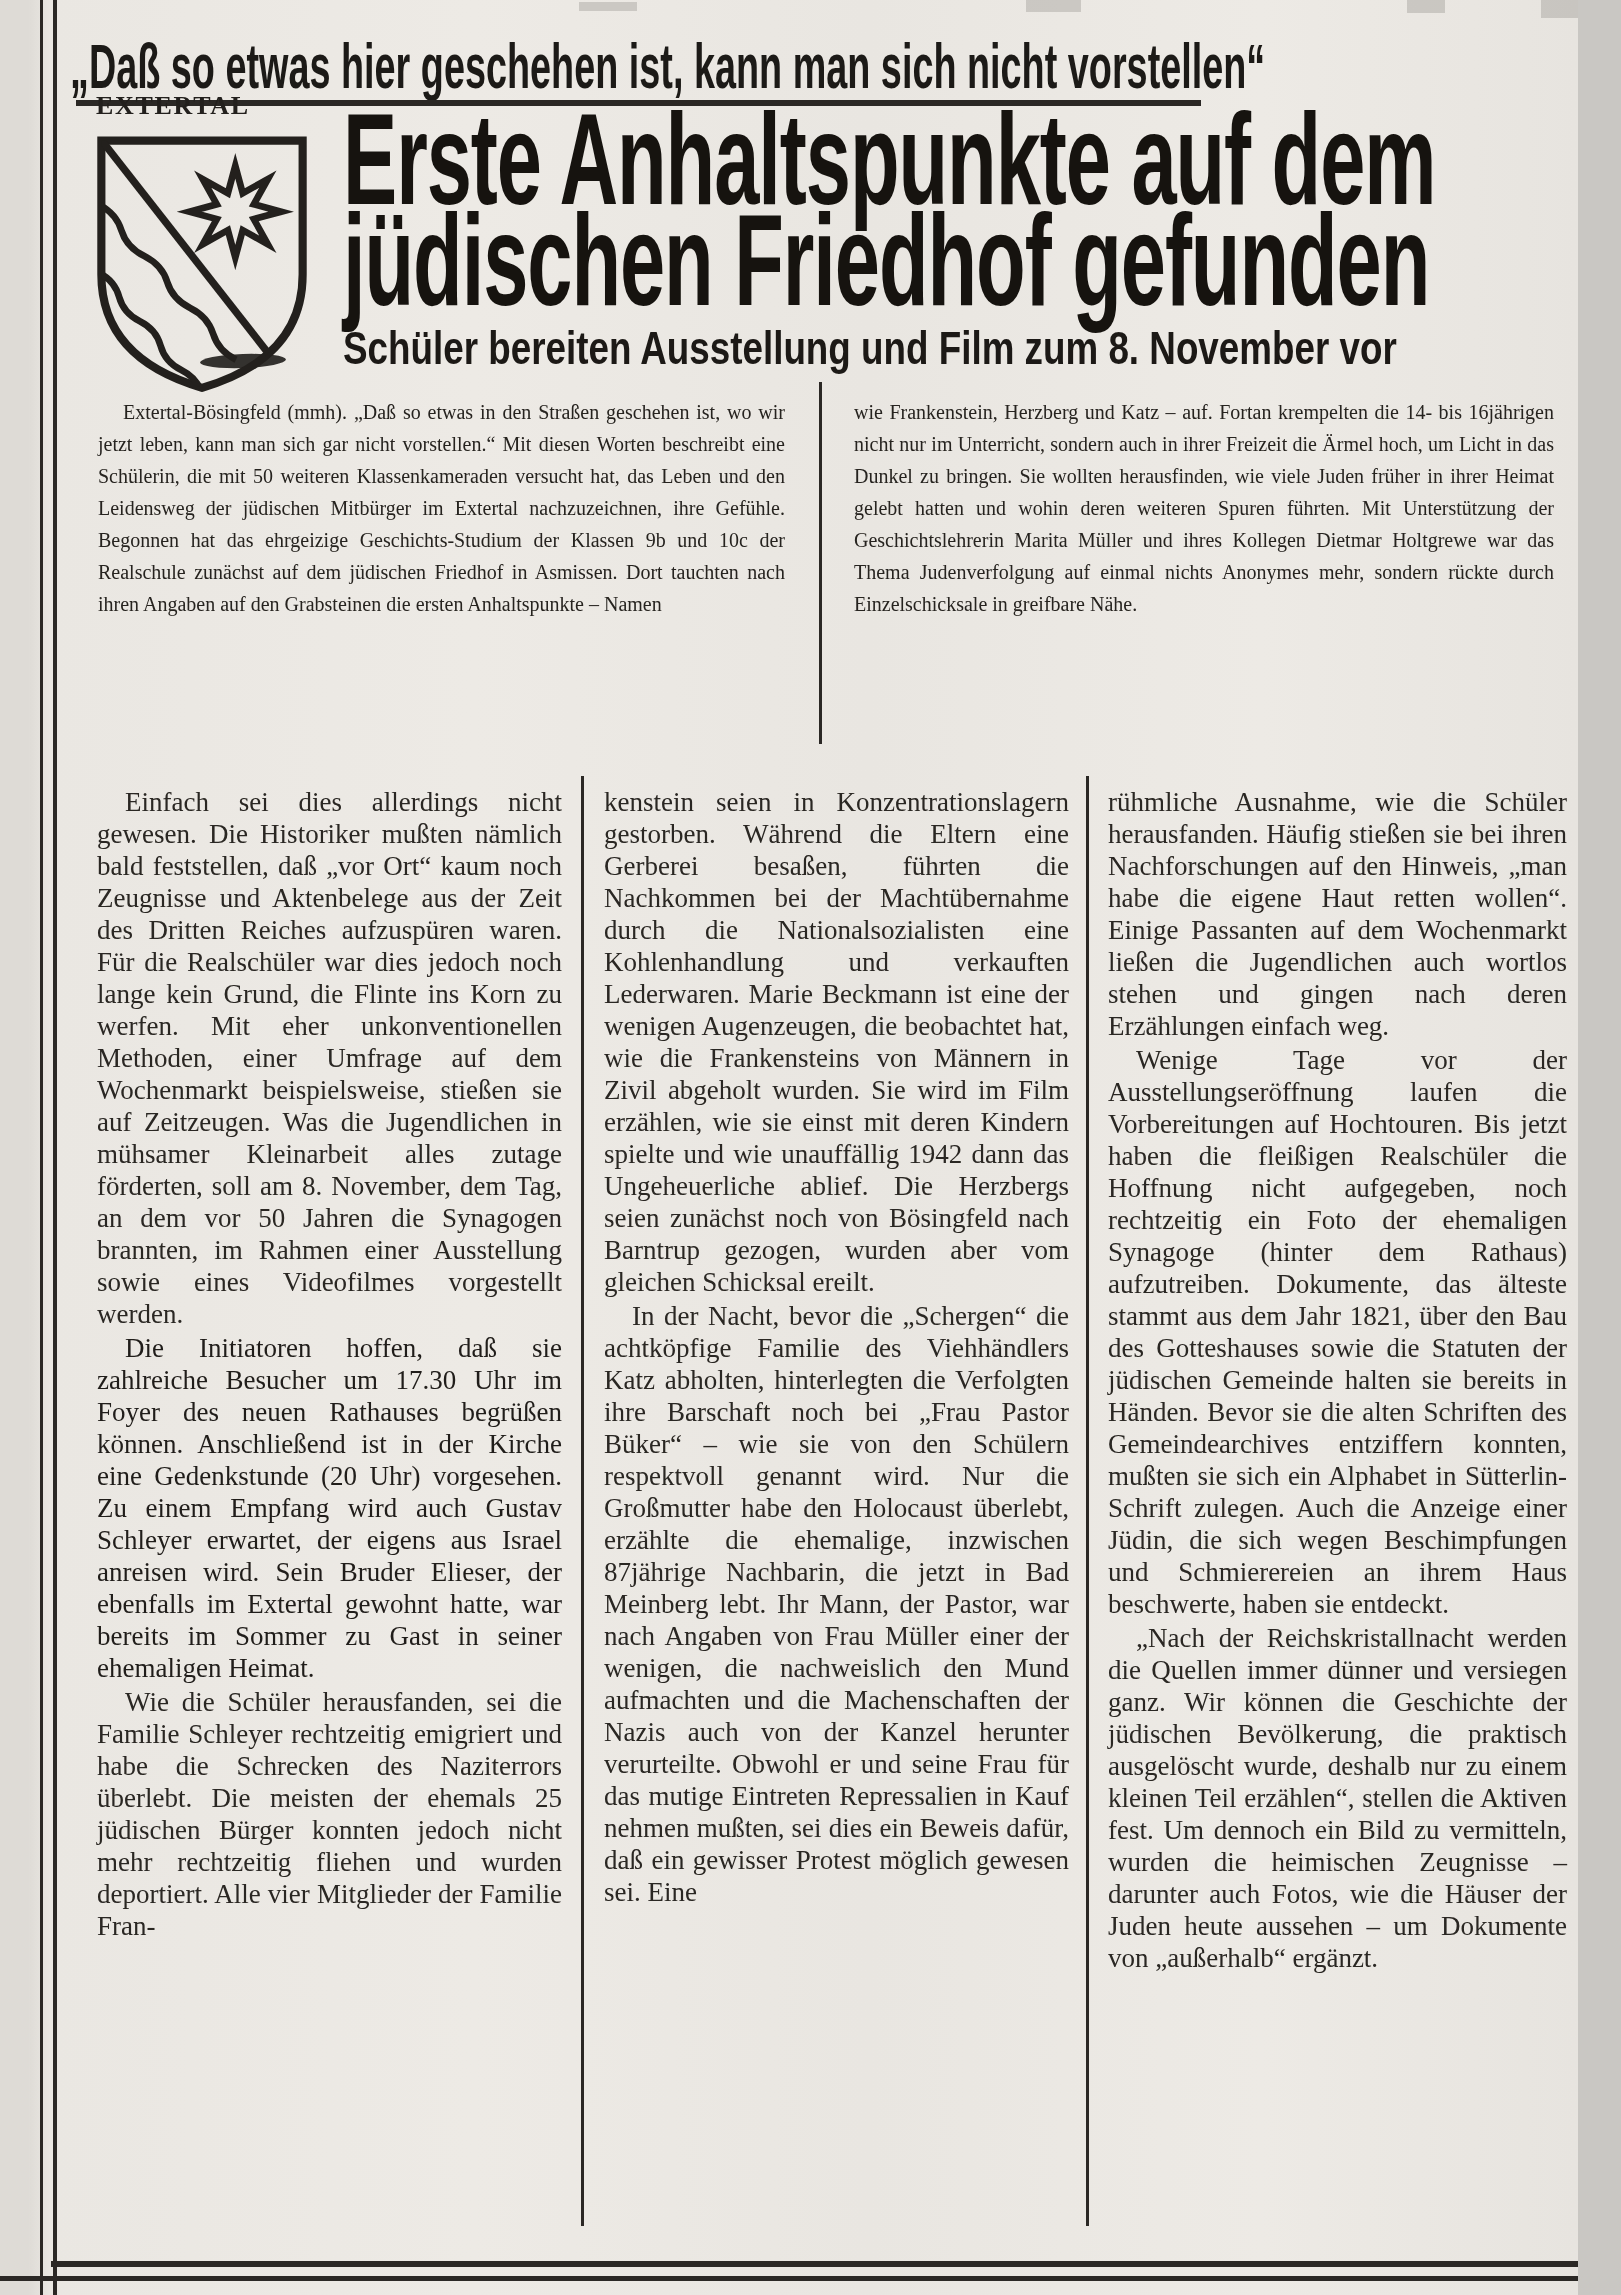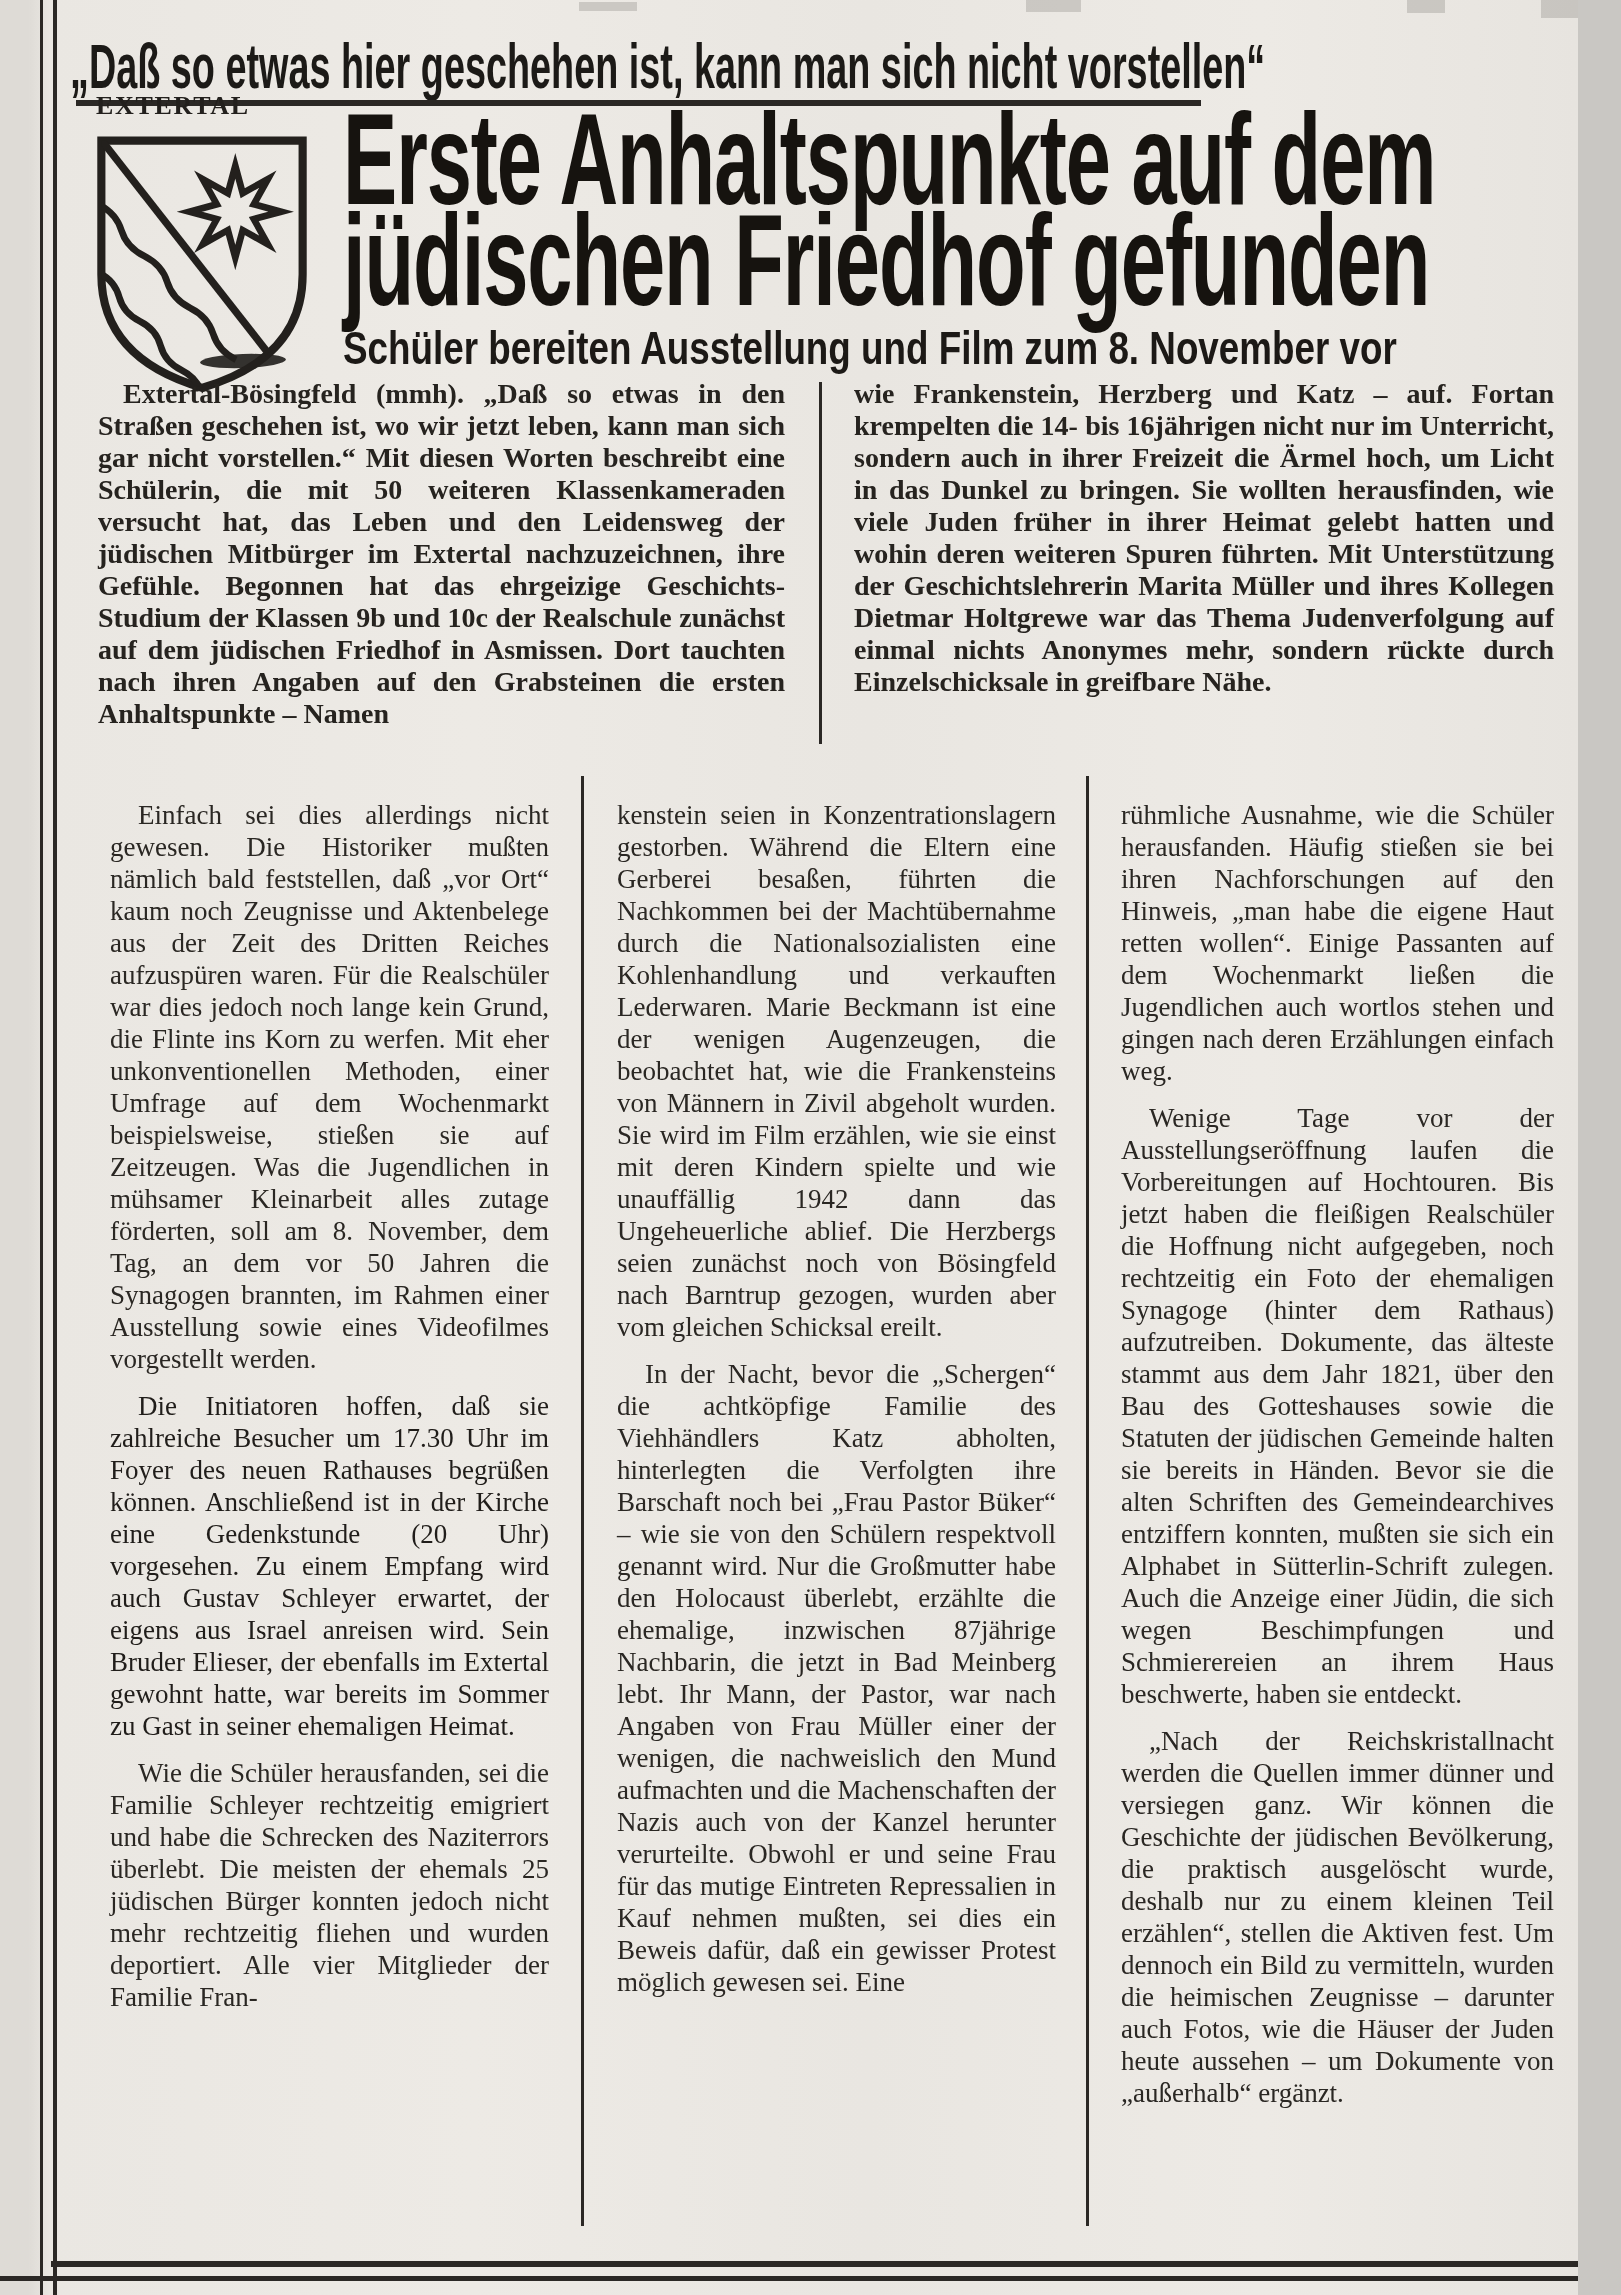--- a/index.html
+++ b/index.html
@@ -25,35 +25,35 @@
     white-space:nowrap;font-family:"Liberation Sans",sans-serif;font-weight:700;
     font-size:129px;line-height:101px;color:#16130f;
     transform:scaleX(.63);transform-origin:left top;letter-spacing:-1.7px;
   }
   .subline{
     position:absolute;left:343px;top:321px;white-space:nowrap;
     font-family:"Liberation Sans",sans-serif;font-weight:700;font-size:46px;color:#1c1916;
     transform:scaleX(.80);transform-origin:left top;
   }
   .lead-col{
-    position:absolute;top:378px;font-weight:700;font-size:28px;line-height:32px;
+    position:absolute;top:396px;font-weight:400;font-size:20px;line-height:32px;
     text-align:justify;hyphens:auto;-webkit-hyphens:auto;color:#26231f;
   }
   .lead-col p{margin:0;}
   .lead-col.c1{left:98px;width:687px;}
   .lead-col.c1 p{text-indent:25px;}
   .lead-col.c2{left:854px;width:700px;}
   .body-col{
     position:absolute;top:784px;font-size:27px;line-height:32px;
     text-align:justify;hyphens:auto;-webkit-hyphens:auto;color:#2a2723;
   }
   .body-col.c1{left:95px;width:469px;}
   .body-col.c2{left:602px;width:469px;}
   .body-col.c3{left:1106px;width:463px;}
-  .body-col p{margin:15px;text-indent:28px;}
+  .body-col p{margin:2px;text-indent:28px;}
   .body-col p.cont{text-indent:0;}
   .body-col p.b{font-weight:400;color:#201d1a;}
   .body-col h2{
     margin:30px 0 20px 0;font-family:"Liberation Sans",sans-serif;font-weight:400;
     font-size:47px;color:#262320;letter-spacing:0;text-indent:0;text-align:left;line-height:50px;
   }
   .artifact{position:absolute;background:#8f8c88;opacity:.35;}
   .blob{position:absolute;background:#1a1816;border-radius:50%;opacity:.88;}
 </style>
 </head>

